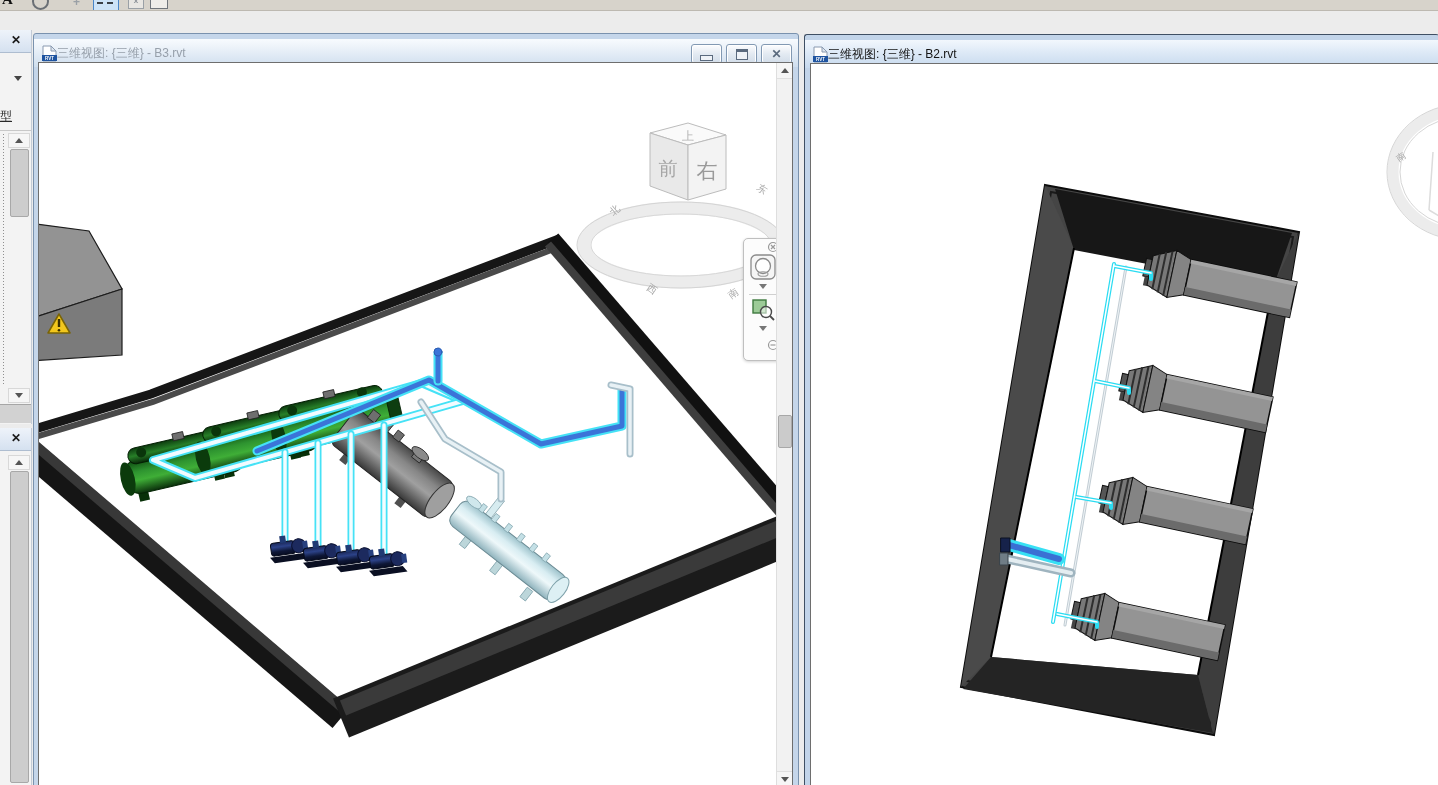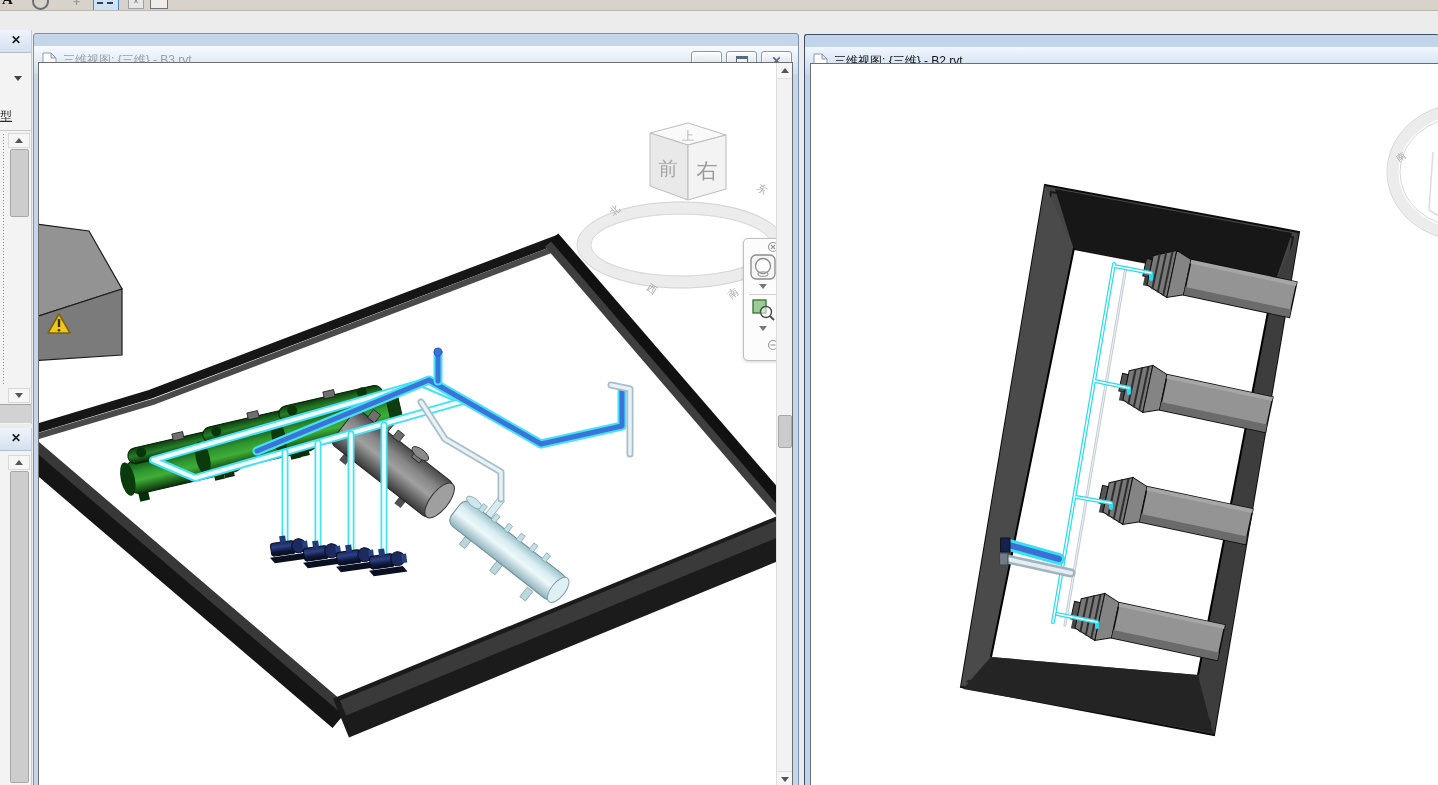--- a/index.html
+++ b/index.html
@@ -33,21 +33,21 @@
   .tri-dn{width:0;height:0;border-left:4px solid transparent;border-right:4px solid transparent;border-top:5px solid #555}
   .sb-thumb{position:absolute;left:10px;width:17px;background:#cdcdcd;border:1px solid #a8a8a8;border-radius:2px}
   #tree-dots{position:absolute;left:3px;top:104px;width:1px;height:252px;
      background-image:repeating-linear-gradient(to bottom,#8f8f8f 0 1px,transparent 1px 3px)}
   #hscroll-frag{position:absolute;left:0;top:374px;width:31px;height:18px;background:#d2d2d2;border-top:1px solid #a6a6a6}
 
   
   .docwin{position:absolute;border-radius:3px 3px 0 0}
   #winL{left:33px;top:33px;width:764px;height:752px;background:#c5d6ea;border:1px solid #7a92ae}
   #winR{left:804px;top:34px;width:634px;height:751px;background:#c2d4e9;border:1px solid #3f4f63;border-right:none}
-  .titlebar{position:absolute;left:0;right:0;top:12px;height:28px;display:flex;align-items:center;gap:6px;padding-left:8px}
+  .titlebar{position:absolute;left:0;right:0;top:5px;height:28px;display:flex;align-items:center;gap:0;padding-left:8px}
   #winL .titlebar{background:linear-gradient(#f8fbfe,#e6eef7 45%,#cfdeee)}
   #winR .titlebar{background:linear-gradient(#f2f7fd,#dde9f6 45%,#c6d9ee)}
   .title-text{font:12px "Liberation Sans",sans-serif}
   #winL .title-text{color:#97a0ab}
   #winR .title-text{color:#141414}
   .winbtns{position:absolute;right:6px;top:5px;display:flex;gap:4px}
   .winbtn{width:29px;height:18px;border:1px solid #8299b3;border-radius:3px;
           background:linear-gradient(#fdfdfe,#e3eaf2 50%,#d2dde9);
           box-shadow:inset 0 0 0 1px #fff;display:flex;align-items:center;justify-content:center}
   .g-min{width:11px;height:4px;border:1px solid #5a6a7e;background:#eef2f7;margin-top:7px}

